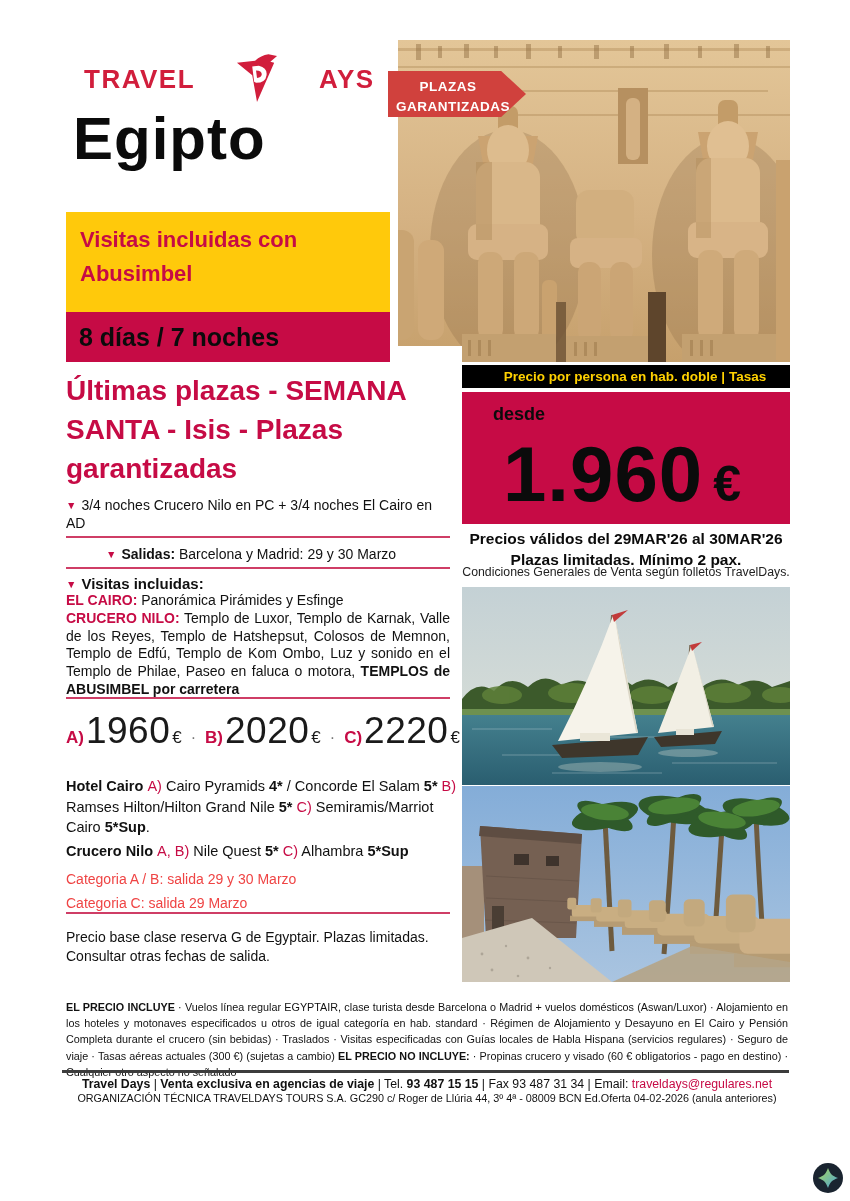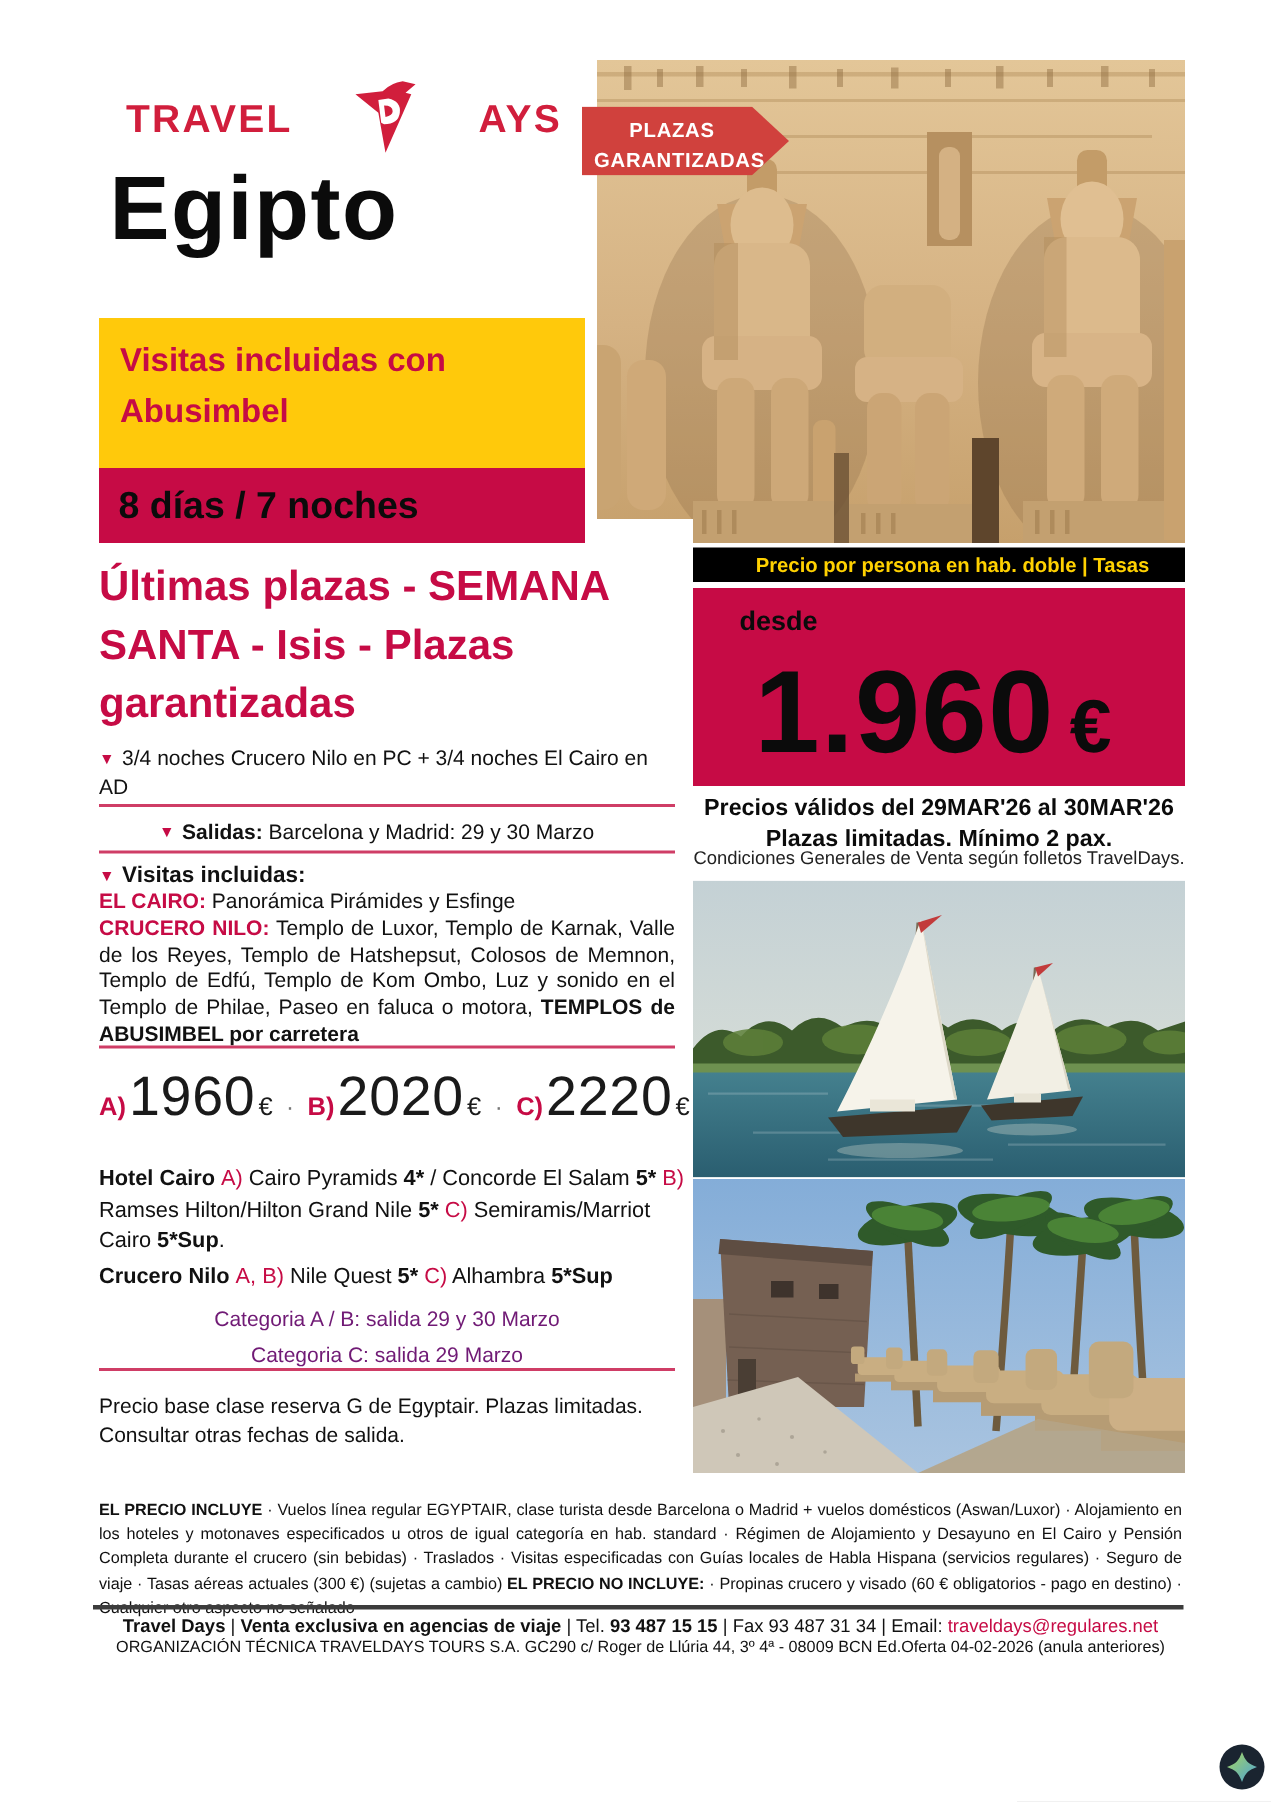--- a/index.html
+++ b/index.html
@@ -62,21 +62,21 @@
   .seg-br{color:var(--crimson);font-weight:700;}
 
   .price-options{left:66px;top:710px;width:384px;display:flex;align-items:baseline;}
   .opt-label{color:var(--crimson);font-weight:700;font-size:17px;margin-right:2px;}
   .opt-value{font-size:37px;font-weight:500;color:#1a1a1a;letter-spacing:.5px;}
   .opt-euro{font-size:17px;color:#1a1a1a;margin-left:2px;}
   .opt-dot{font-size:16px;color:#777;margin:0 9px;}
 
   .hotels{left:66px;top:776px;width:392px;font-size:14.5px;line-height:1.42;color:#111;}
   .hotels p + p{margin-top:3px;}
-  .categoria{left:66px;top:868px;width:384px;font-size:14px;line-height:1.7;color:#701a75;text-align:center;}
+  .categoria{left:66px;top:868px;width:384px;font-size:14px;line-height:1.7;color:#ef4444;}
   .base-note{left:66px;top:928px;width:384px;font-size:14px;line-height:1.35;color:#111;}
 
   .photo{overflow:hidden;}
   .nile-photo{left:462px;top:587px;width:328px;height:198px;}
   .sphinx-photo{left:462px;top:786px;width:328px;height:196px;}
 
   .fineprint{left:66px;top:999px;width:722px;font-size:10.8px;line-height:1.5;color:#111;text-align:justify;}
   .footer-divider{left:62px;top:1070px;width:727px;height:3px;background:#3c3c3c;}
   .footer-line1{left:66px;top:1077px;width:722px;text-align:center;font-size:12.3px;color:#111;}
   .footer-line2{left:66px;top:1092px;width:722px;text-align:center;font-size:10.8px;color:#111;}

